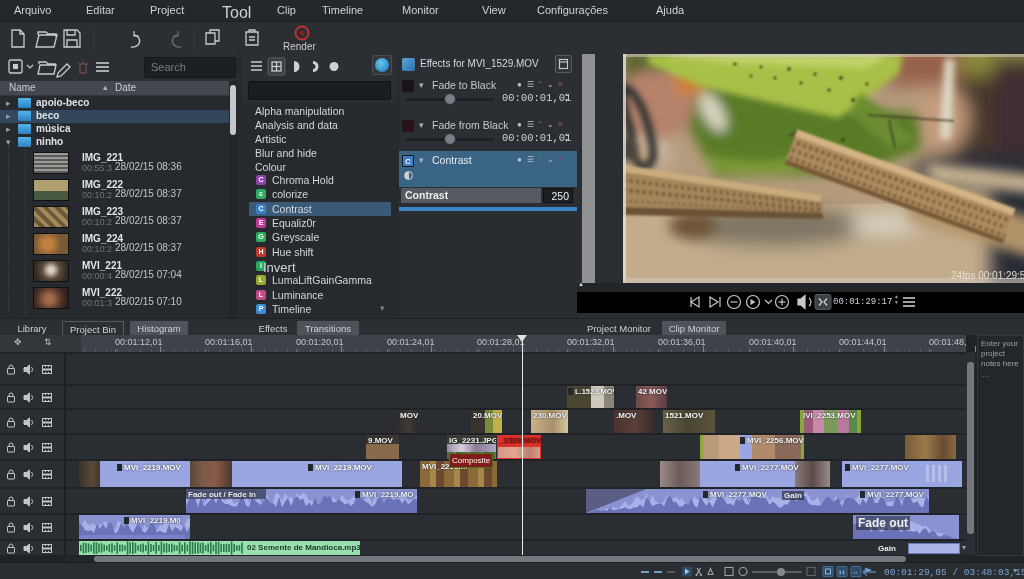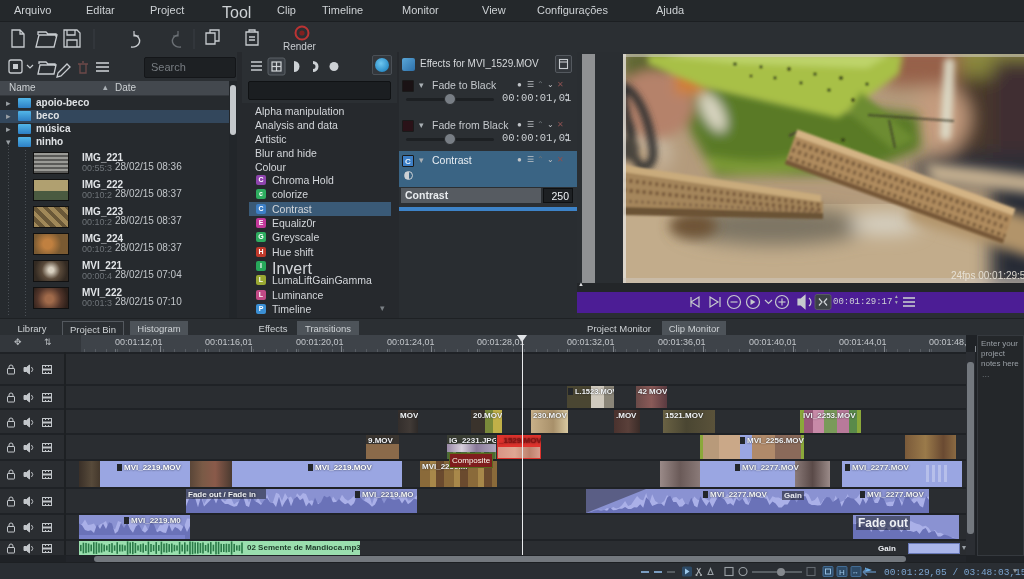--- a/index.html
+++ b/index.html
@@ -158,21 +158,21 @@
         <div class="abs" style="left:7px;top:99.2px;width:142px;height:14px;background:#3a5a77;"></div>
         <div class="abs" style="left:14px;top:100.7px;width:10px;height:10px;background:#3d7fc6;border-radius:2px;color:#fff;font-size:7px;text-align:center;line-height:10px;font-weight:bold;">C</div>
         <span class="abs" style="left:30px;top:99.7px;font-size:10.5px;color:#d3d6da;">Contrast</span>
         <div class="abs" style="left:14px;top:115.0px;width:10px;height:10px;background:#c2389a;border-radius:2px;color:#fff;font-size:7px;text-align:center;line-height:10px;font-weight:bold;">E</div>
         <span class="abs" style="left:30px;top:114.0px;font-size:10.5px;color:#d3d6da;">Equaliz0r</span>
         <div class="abs" style="left:14px;top:129.4px;width:10px;height:10px;background:#2eac5f;border-radius:2px;color:#fff;font-size:7px;text-align:center;line-height:10px;font-weight:bold;">G</div>
         <span class="abs" style="left:30px;top:128.4px;font-size:10.5px;color:#d3d6da;">Greyscale</span>
         <div class="abs" style="left:14px;top:143.8px;width:10px;height:10px;background:#c0392b;border-radius:2px;color:#fff;font-size:7px;text-align:center;line-height:10px;font-weight:bold;">H</div>
         <span class="abs" style="left:30px;top:142.8px;font-size:10.5px;color:#d3d6da;">Hue shift</span>
         <div class="abs" style="left:14px;top:158.1px;width:10px;height:10px;background:#27a85a;border-radius:2px;color:#fff;font-size:7px;text-align:center;line-height:10px;font-weight:bold;">I</div>
-        <span class="abs" style="left:30px;top:157.1px;font-size:16px;color:#d3d6da;">Invert</span>
+        <span class="abs" style="left:21px;top:157.1px;font-size:13px;color:#d3d6da;">Invert</span>
         <div class="abs" style="left:14px;top:172.4px;width:10px;height:10px;background:#9aa832;border-radius:2px;color:#fff;font-size:7px;text-align:center;line-height:10px;font-weight:bold;">L</div>
         <span class="abs" style="left:30px;top:171.4px;font-size:10.5px;color:#d3d6da;">LumaLiftGainGamma</span>
         <div class="abs" style="left:14px;top:186.8px;width:10px;height:10px;background:#c24a86;border-radius:2px;color:#fff;font-size:7px;text-align:center;line-height:10px;font-weight:bold;">L</div>
         <span class="abs" style="left:30px;top:185.8px;font-size:10.5px;color:#d3d6da;">Luminance</span>
         <div class="abs" style="left:14px;top:201.2px;width:10px;height:10px;background:#3b8fd4;border-radius:2px;color:#fff;font-size:7px;text-align:center;line-height:10px;font-weight:bold;">P</div>
         <span class="abs" style="left:30px;top:200.2px;font-size:10.5px;color:#d3d6da;">Timeline</span>
         <span class="abs" style="left:138px;top:200px;font-size:9px;color:#7a8085;">▾</span>
       </div>
     </div>
     <div class="abs" style="left:399px;top:52px;width:178px;height:266px;background:#2b2f33;">
@@ -320,21 +320,21 @@
 </g>
 <rect x="0" y="0" width="3" height="229" fill="#e2e0da" opacity="0.8"></rect>
 <rect x="0" y="0" width="417" height="3" fill="#d8d5cf" opacity="0.5"></rect>
 <rect x="0" y="224" width="417" height="5" fill="#cfc9c0" opacity="0.55"></rect>
 <text x="408" y="225" text-anchor="end" fill="#eae6dc" opacity="0.9" font-size="10" font-family="Liberation Sans">24fps 00:01:29:57</text>
 </svg>
       </div>
       <div class="abs" style="left:0;top:231px;width:447px;height:9px;background:#232629;">
         <span class="abs" style="left:1px;top:-2px;color:#dcdee0;font-size:6px;">▲</span>
       </div>
-      <div class="abs" style="left:0;top:240px;width:447px;height:21px;background:#4c1d95;">
+      <div class="abs" style="left:0;top:240px;width:447px;height:21px;background:#000000;">
         <svg class="abs" style="left:108px;top:2px;" width="240" height="16" viewBox="0 0 240 16">
 <g stroke="#c6cace" fill="#c6cace" stroke-width="1.2">
 <path d="M6,3 v10 M6,8 l8,-5 v10 z" fill="none"></path>
 <path d="M25,3 l8,5 l-8,5 z M35,3 v10" fill="none"></path>
 <circle cx="49" cy="8" r="6.5" fill="none"></circle>
             <line x1="45.5" y1="8" x2="52.5" y2="8"></line>
 <circle cx="68" cy="8" r="6.5" fill="none"></circle>
             <path d="M65.5,5 l5,3 l-5,3 z" stroke="none"></path>
 <path d="M80,6 l3.5,3.5 l3.5,-3.5" fill="none"></path>
 <circle cx="97" cy="8" r="6.5" fill="none"></circle>
@@ -611,21 +611,21 @@
       </div>
       <div class="clip" style="left:398px;top:75px;width:20px;height:23px;background:linear-gradient(90deg,#332e2c,#413a36 60%,#2e2a28);">
         <span class="abs" style="left:2px;top:1px;font-size:8px;font-weight:bold;color:#f2f4f6;white-space:nowrap;text-shadow:0 0 2px rgba(20,22,26,.9);">MOV</span>
       </div>
       <div class="clip" style="left:471px;top:75px;width:31px;height:23px;background:linear-gradient(90deg,#3a332c 0 45%,#7a8a3a 45% 70%,#c0b048 70%);">
         <span class="abs" style="left:2px;top:1px;font-size:8px;font-weight:bold;color:#f2f4f6;white-space:nowrap;text-shadow:0 0 2px rgba(20,22,26,.9);">20.MOV</span>
       </div>
       <div class="clip" style="left:531px;top:75px;width:37px;height:23px;background:linear-gradient(90deg,#c8b088,#a8906a 60%,#d8c8a0);">
         <span class="abs" style="left:2px;top:1px;font-size:8px;font-weight:bold;color:#f2f4f6;white-space:nowrap;text-shadow:0 0 2px rgba(20,22,26,.9);">230.MOV</span>
       </div>
-      <div class="clip" style="left:614px;top:75px;width:26px;height:23px;background:linear-gradient(90deg,#4a322e,#5a403a 55%,#3a2c28);">
+      <div class="clip" style="left:614px;top:75px;width:39px;height:23px;background:linear-gradient(90deg,#4a322e,#5a403a 55%,#3a2c28);">
         <span class="abs" style="left:2px;top:1px;font-size:8px;font-weight:bold;color:#f2f4f6;white-space:nowrap;text-shadow:0 0 2px rgba(20,22,26,.9);">.MOV</span>
       </div>
       <div class="clip" style="left:663px;top:75px;width:52px;height:23px;background:linear-gradient(90deg,#6a6244,#4a4632 45%,#5a523a);">
         <span class="abs" style="left:2px;top:1px;font-size:8px;font-weight:bold;color:#f2f4f6;white-space:nowrap;text-shadow:0 0 2px rgba(20,22,26,.9);">1521.MOV</span>
       </div>
       <div class="clip" style="left:800px;top:75px;width:61px;height:23px;background:linear-gradient(90deg,#8aa83a 0 4px,#9a5a7a 4px 22%,#c88aa8 22% 40%,#7a9a5a 40% 60%,#b87a9a 60% 80%,#5a8a4a 80% calc(100% - 4px),#8aa83a calc(100% - 4px));">
         <span class="abs" style="left:3px;top:1px;font-size:8px;font-weight:bold;color:#f2f4f6;white-space:nowrap;text-shadow:0 0 2px rgba(20,22,26,.9);">IVI_2253.MOV</span>
       </div>
       <div class="clip" style="left:366px;top:100px;width:33px;height:24px;background:linear-gradient(#3a3530 9px,#8a6a4a 9px);">
         <span class="abs" style="left:2px;top:1px;font-size:8px;font-weight:bold;color:#f2f4f6;white-space:nowrap;text-shadow:0 0 2px rgba(20,22,26,.9);">9.MOV</span>

